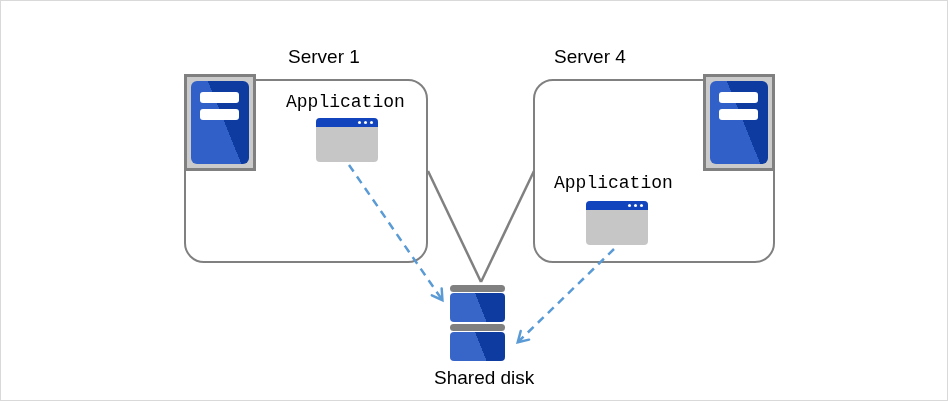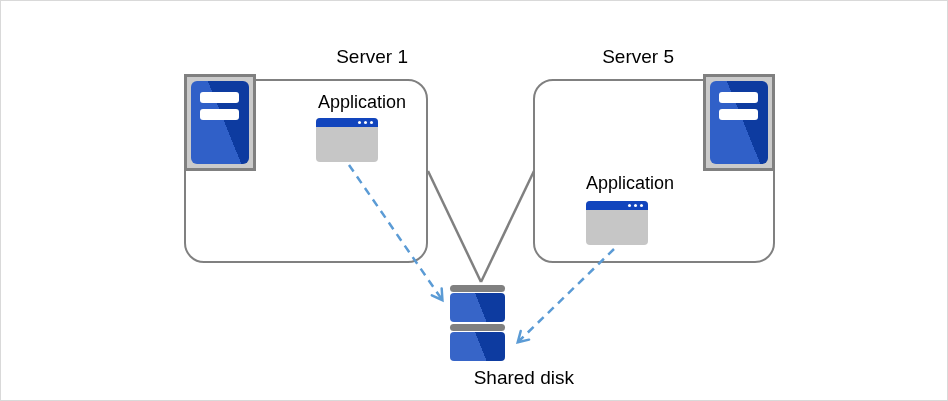--- a/index.html
+++ b/index.html
@@ -6,23 +6,23 @@
   body{
     width:948px;height:401px;position:relative;overflow:hidden;
     background:var(--background,#ffffff);
     border:1px solid var(--frame-border,#d9d9d9);
     box-sizing:border-box;
     font-family:"Liberation Sans", sans-serif;
     color:var(--text,#000000);
   }
   .abs{position:absolute;}
   .node-label{
-    font-size:19px;line-height:22px;text-align:right;white-space:nowrap;
+    font-size:19px;line-height:22px;text-align:left;white-space:nowrap;
   }
-  .app-label{font-size:18px;line-height:21px;text-align:right;white-space:nowrap;}
+  .app-label{font-size:18px;line-height:21px;text-align:left;white-space:nowrap;font-family:Liberation Mono, monospace;}
   
   .server-box{
     border:2.5px solid var(--box-border,#808080);
     border-radius:20px;background:transparent;box-sizing:border-box;
   }
   
   .server-icon{
     background:var(--icon-gray-fill,#cbcbcb);
     border:3px solid var(--box-border,#808080);
     box-sizing:border-box;z-index:3;
@@ -87,21 +87,21 @@
 </div>
 <div class="abs app-label" style="left:285px;top:91px;width:120px;">Application</div>
 <div class="abs app-window" style="left:315px;top:117px;">
   <div class="app-titlebar">
     <div class="app-dot"></div>
     <div class="app-dot"></div>
     <div class="app-dot"></div>
   </div>
 </div>
 
-<div class="abs node-label" style="left:553px;top:45px;width:120px;">Server 5</div>
+<div class="abs node-label" style="left:553px;top:45px;width:120px;">Server 4</div>
 <div class="abs server-box" style="left:532px;top:78px;width:242px;height:184px;"></div>
 <div class="abs server-icon" style="left:702px;top:73px;width:72px;height:97px;">
   <div class="server-tower">
     <div class="server-slot s1"></div>
     <div class="server-slot s2"></div>
   </div>
 </div>
 <div class="abs app-label" style="left:553px;top:172px;width:120px;">Application</div>
 <div class="abs app-window" style="left:585px;top:200px;">
   <div class="app-titlebar">

